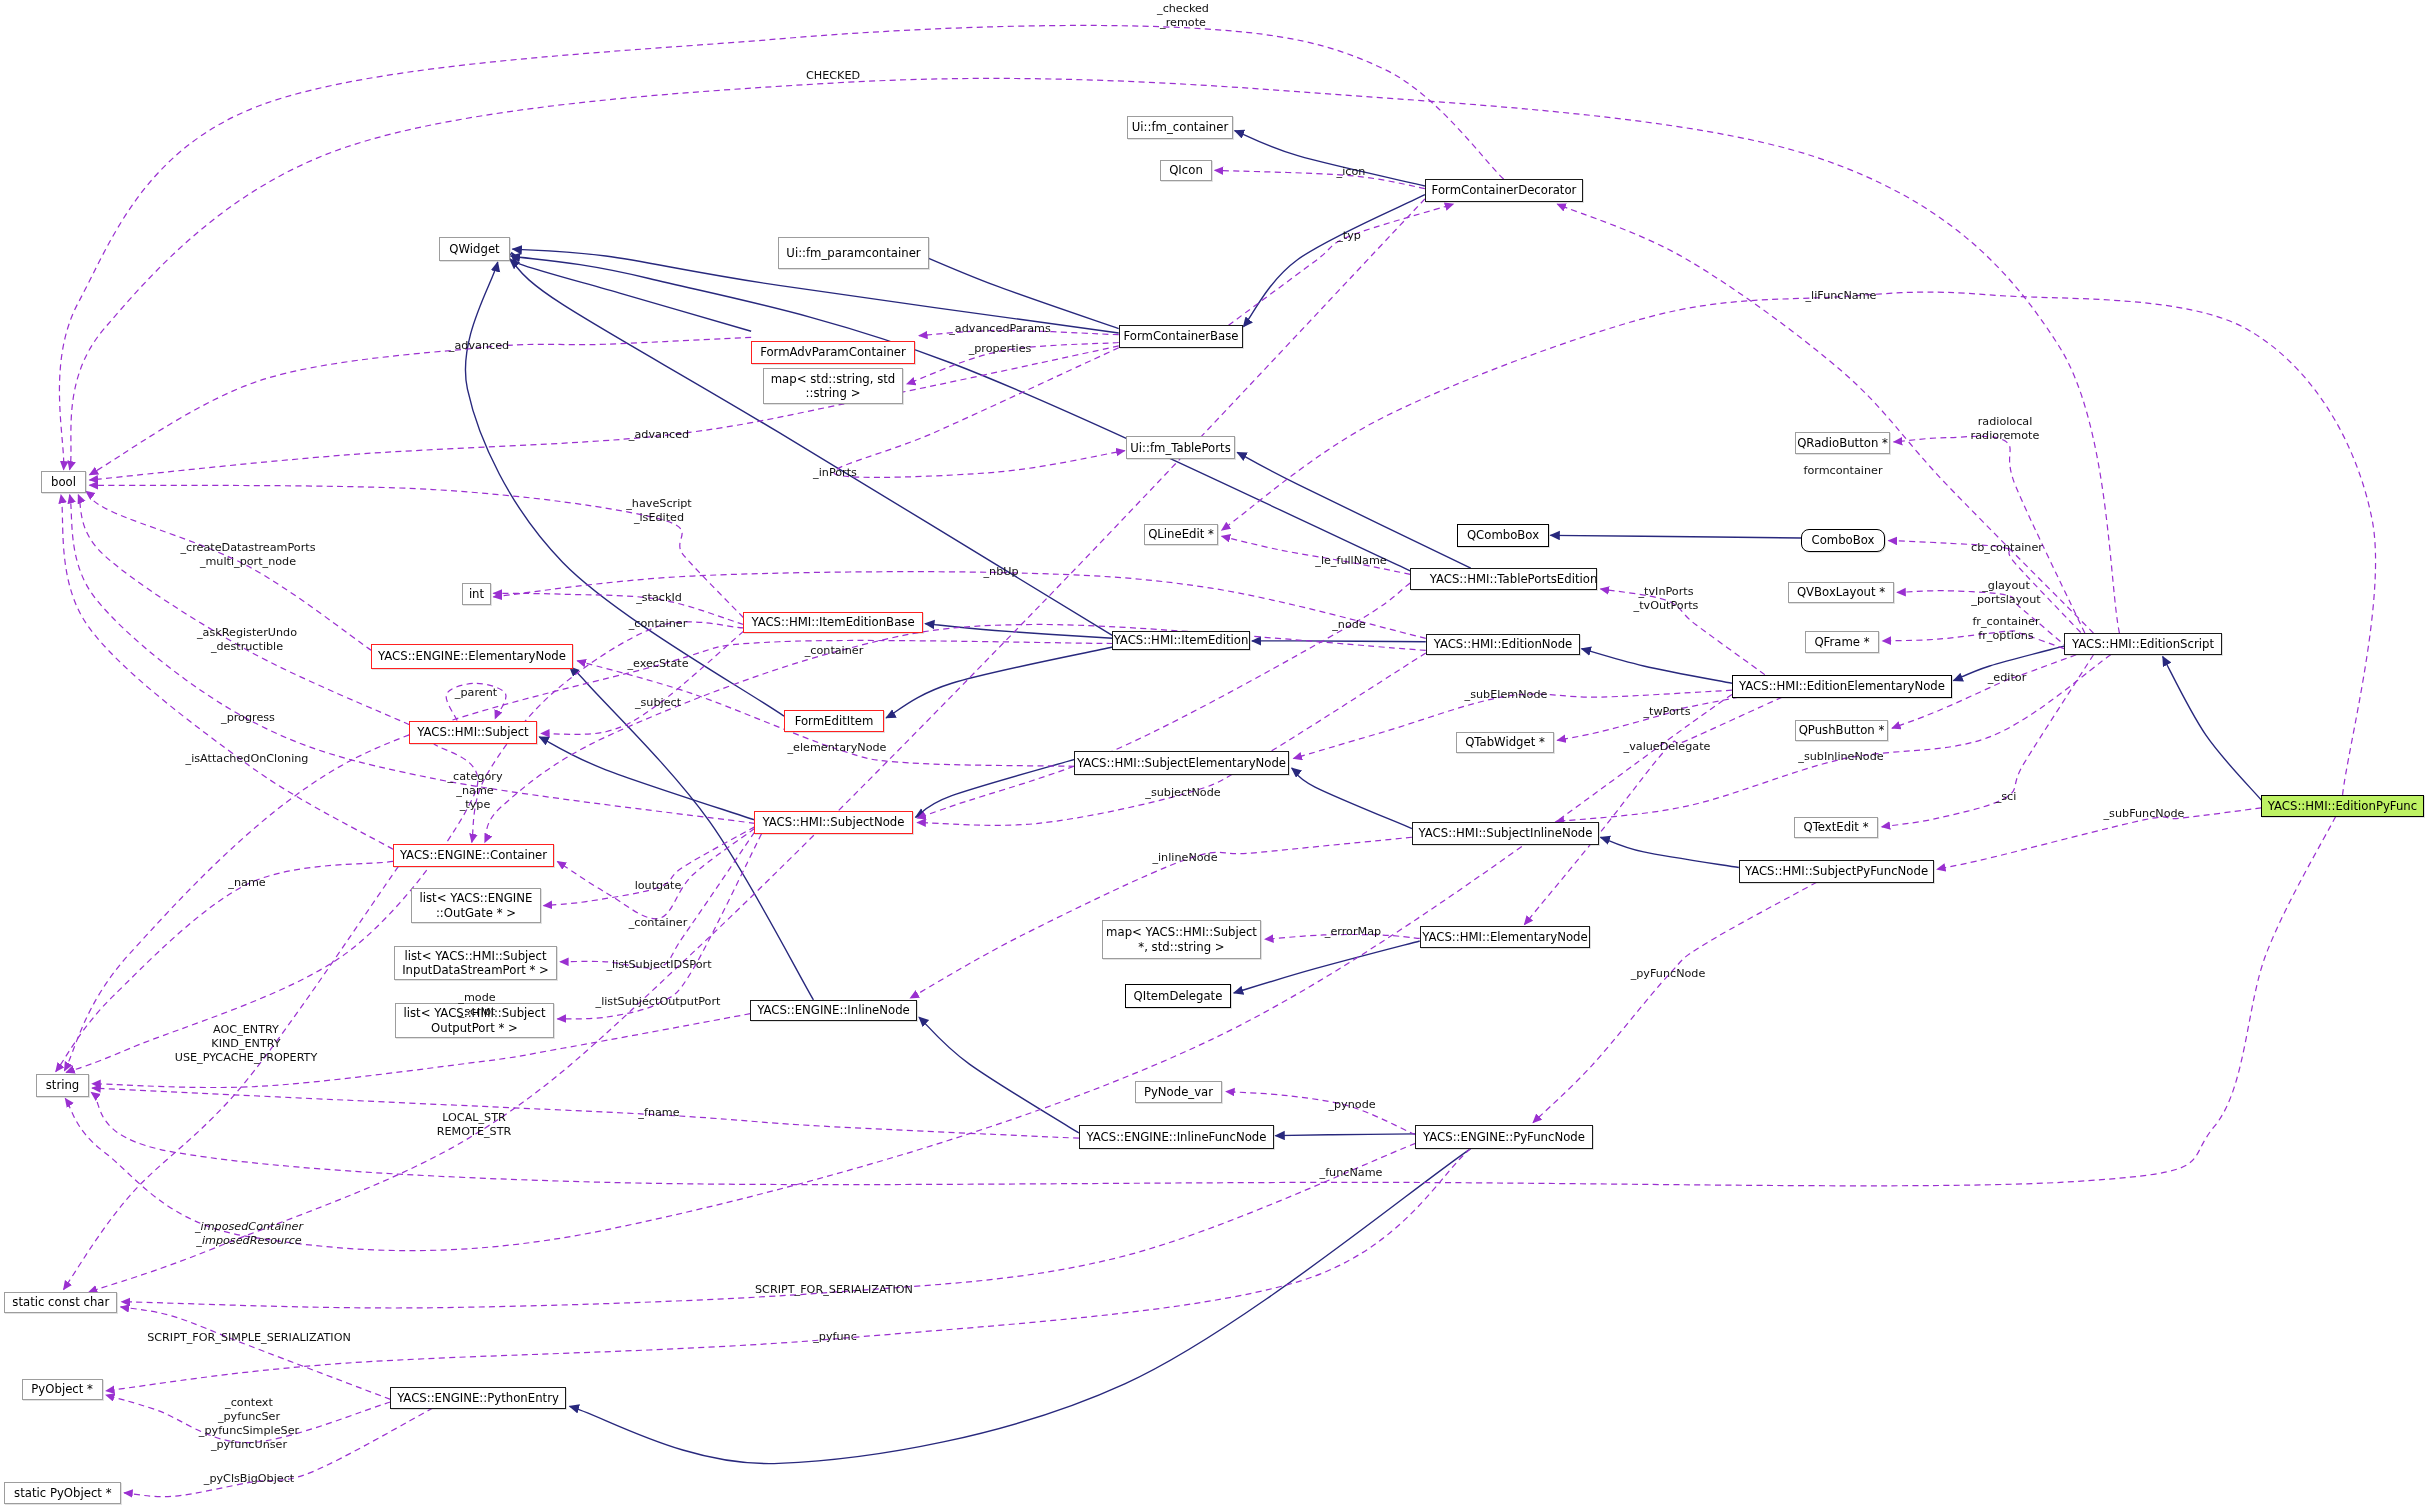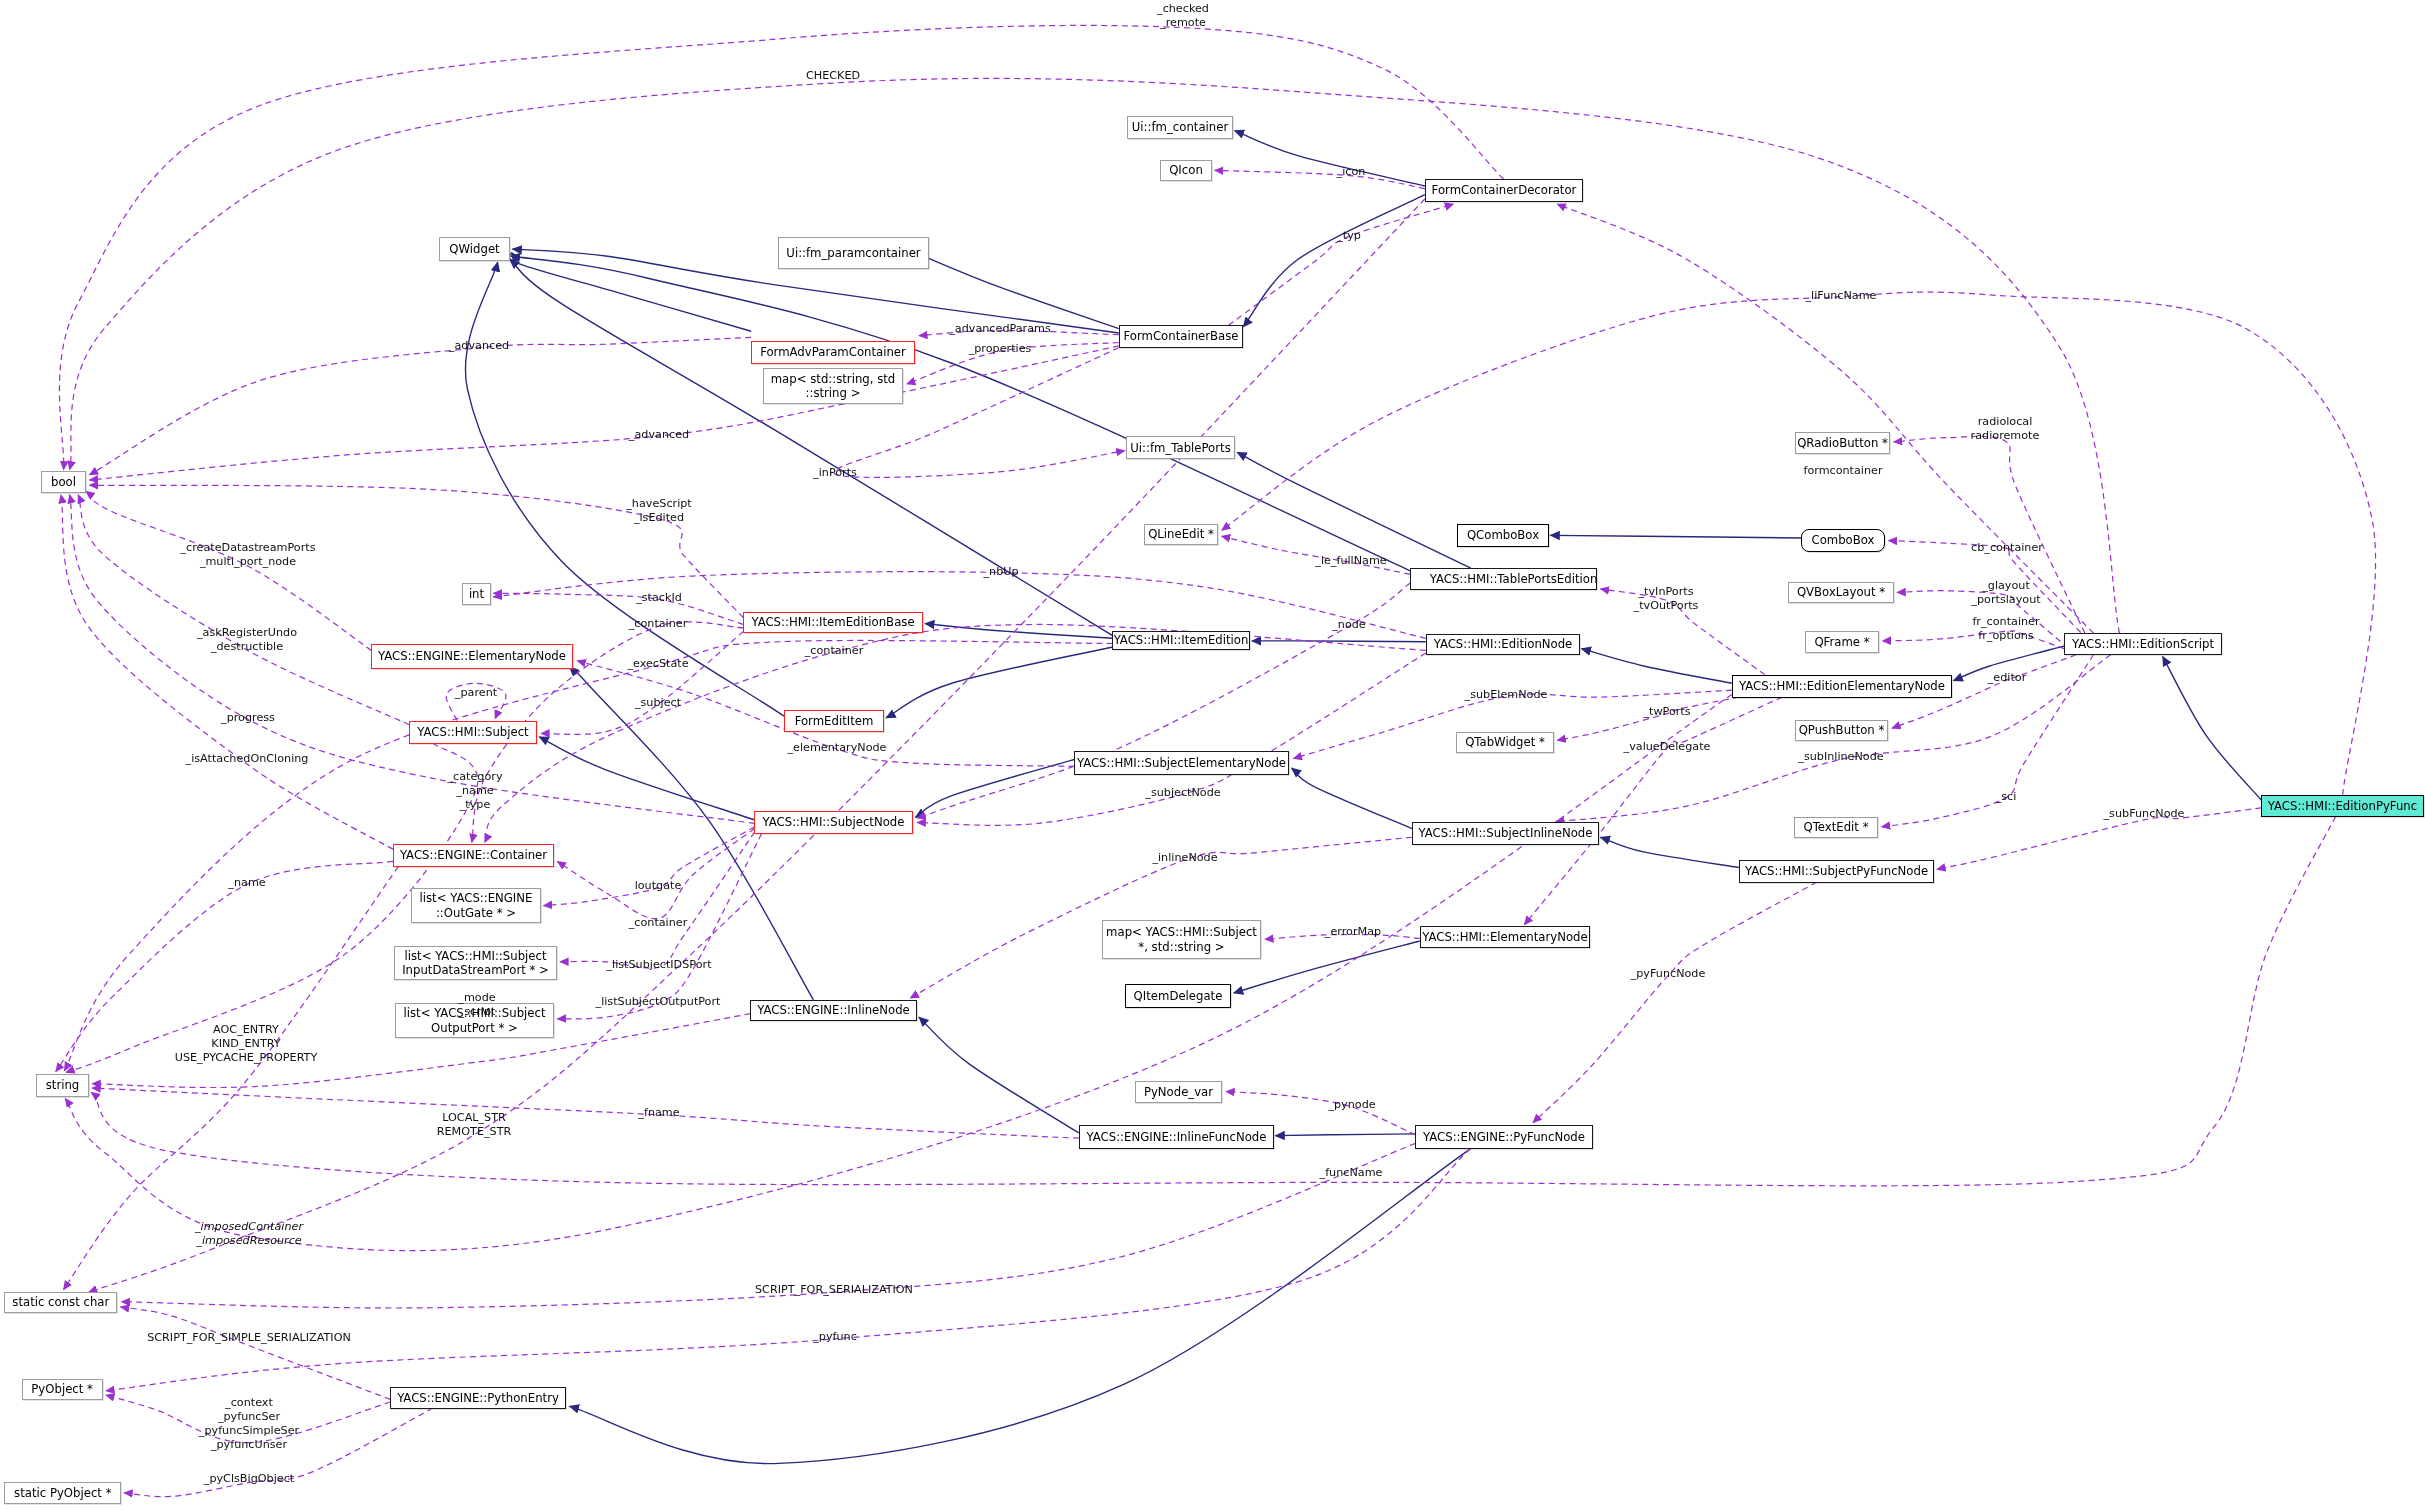--- a/index.html
+++ b/index.html
@@ -6,21 +6,21 @@
   #canvas{position:relative;width:2426px;height:1511px;background:#ffffff;overflow:hidden;
           font-family:"DejaVu Sans","Liberation Sans",sans-serif;}
   #edge-layer{position:absolute;left:0;top:0;width:2426px;height:1511px;}
   .node{position:absolute;display:flex;align-items:center;justify-content:center;
         text-align:center;background:#ffffff;border:0.9px solid #9d9d9d;color:#000;
         font-size:11.7px;line-height:1.22;white-space:pre;box-sizing:border-box;
         box-shadow:0.9px 0.9px 0 rgba(120,120,120,.25);}
   .node.cls{border:0.9px solid #1a1a1a;}
   .node.red{border:1.3px solid #ff2020;}
   .node.bold{border:1.7px solid #000;}
-  .node.main{background:#5eead4;border:1.3px solid #000;text-align:right;}
+  .node.main{background:#bef264;border:1.3px solid #000;text-align:right;}
   .elabel{position:absolute;transform:translate(-50%,-50%);color:#111;
           font-size:11.2px;line-height:1.25;white-space:pre;text-align:center;background:transparent;}
 </style>
 </head>
 <body>
 
 <div id="canvas">
   <svg id="edge-layer" xmlns="http://www.w3.org/2000/svg" viewBox="0 0 2804 1747" width="2426" height="1511">
     <defs>
       <marker id="ah-solid" markerWidth="16" markerHeight="14" refX="11" refY="5.5" orient="auto" markerUnits="userSpaceOnUse">

